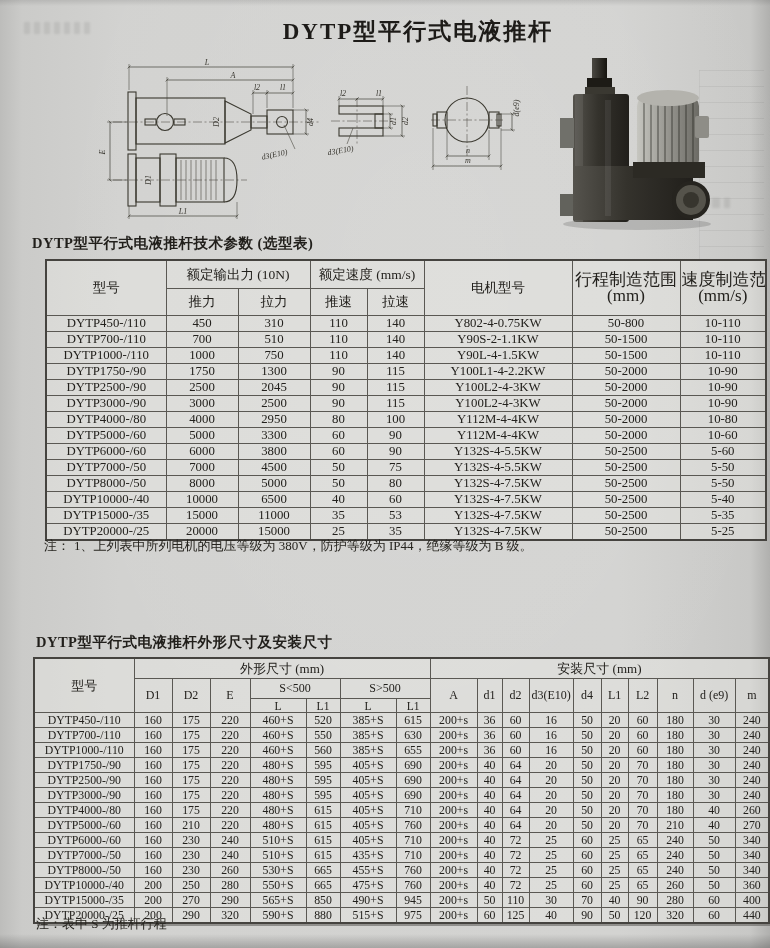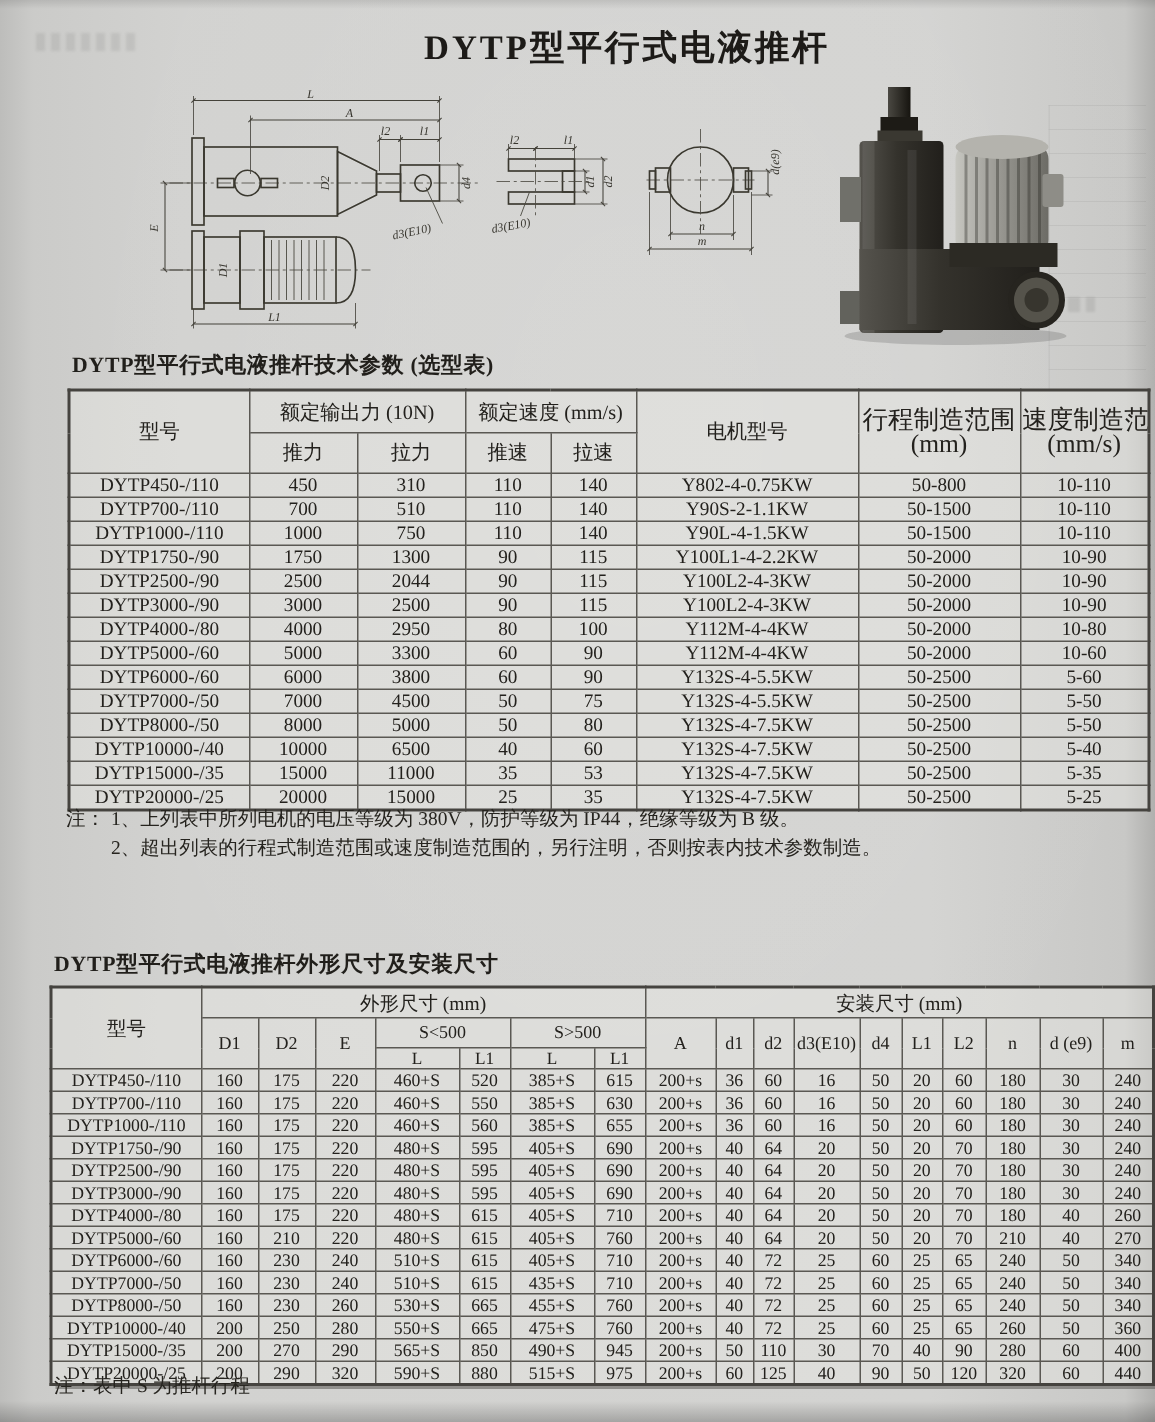--- a/index.html
+++ b/index.html
@@ -23,21 +23,21 @@
   
   .bleed-a{position:absolute;right:6px;top:70px;width:64px;height:190px;opacity:.16;
     background:repeating-linear-gradient(180deg, rgba(70,70,68,.5) 0 1px, transparent 1px 16px);
     border-left:1px solid rgba(70,70,68,.4);filter:blur(.4px);}
   .bleed-b{position:absolute;left:24px;top:22px;width:70px;height:12px;opacity:.14;
     background:repeating-linear-gradient(90deg, rgba(60,60,58,.7) 0 6px, transparent 6px 10px);filter:blur(1px);}
   .bleed-c{position:absolute;left:580px;top:198px;width:150px;height:10px;opacity:.13;
     background:repeating-linear-gradient(90deg, rgba(60,60,58,.8) 0 8px, transparent 8px 12px);filter:blur(.8px);}
 
   .section-title{position:absolute;font-size:14.5px;font-weight:bold;color:#211f1b;letter-spacing:.5px;}
-  .st1{left:48px;top:234px;}
+  .st1{left:32px;top:234px;}
   .st2{left:36px;top:633px;text-align:center;}
 
   table.tbl{position:absolute;border-collapse:collapse;table-layout:fixed;
     border:2px solid #45433f;background:rgba(233,232,228,.45);}
   .tbl th,.tbl td{border:1px solid #5a5853;text-align:center;vertical-align:middle;
     padding:0 1px;overflow:hidden;white-space:nowrap;font-weight:normal;color:#23211d;}
   .tbl1{left:45px;top:259px;width:720px;}
   .tbl1 thead tr.r1 th{height:27px;font-size:13.5px;}
   .tbl1 thead tr.r2 th{height:26px;font-size:13.5px;}
   .tbl1 tbody td{height:15px;font-size:12.8px;line-height:15px;}
@@ -325,21 +325,21 @@
           <td>1300</td>
           <td>90</td>
           <td>115</td>
           <td>Y100L1-4-2.2KW</td>
           <td>50-2000</td>
           <td>10-90</td>
         </tr>
         <tr>
           <td>DYTP2500-/90</td>
           <td>2500</td>
-          <td>2044</td>
+          <td>2045</td>
           <td>90</td>
           <td>115</td>
           <td>Y100L2-4-3KW</td>
           <td>50-2000</td>
           <td>10-90</td>
         </tr>
         <tr>
           <td>DYTP3000-/90</td>
           <td>3000</td>
           <td>2500</td>
@@ -429,24 +429,20 @@
           <td>50-2500</td>
           <td>5-25</td>
         </tr>
       </tbody>
   </table>
 
   <div class="notes">
     <div class="note-row">
       <span class="note-prefix">注：</span>
       <span class="note-text">1、上列表中所列电机的电压等级为 380V，防护等级为 IP44，绝缘等级为 B 级。</span>
-    </div>
-    <div class="note-row">
-      <span class="note-prefix"></span>
-      <span class="note-text">2、超出列表的行程式制造范围或速度制造范围的，另行注明，否则按表内技术参数制造。</span>
     </div>
   </div>
 
   <div class="section-title st2">DYTP型平行式电液推杆外形尺寸及安装尺寸</div>
 
   <table class="tbl tbl2">
     <colgroup>
       <col style="width:100px">
         <col style="width:38px">
         <col style="width:38px">

